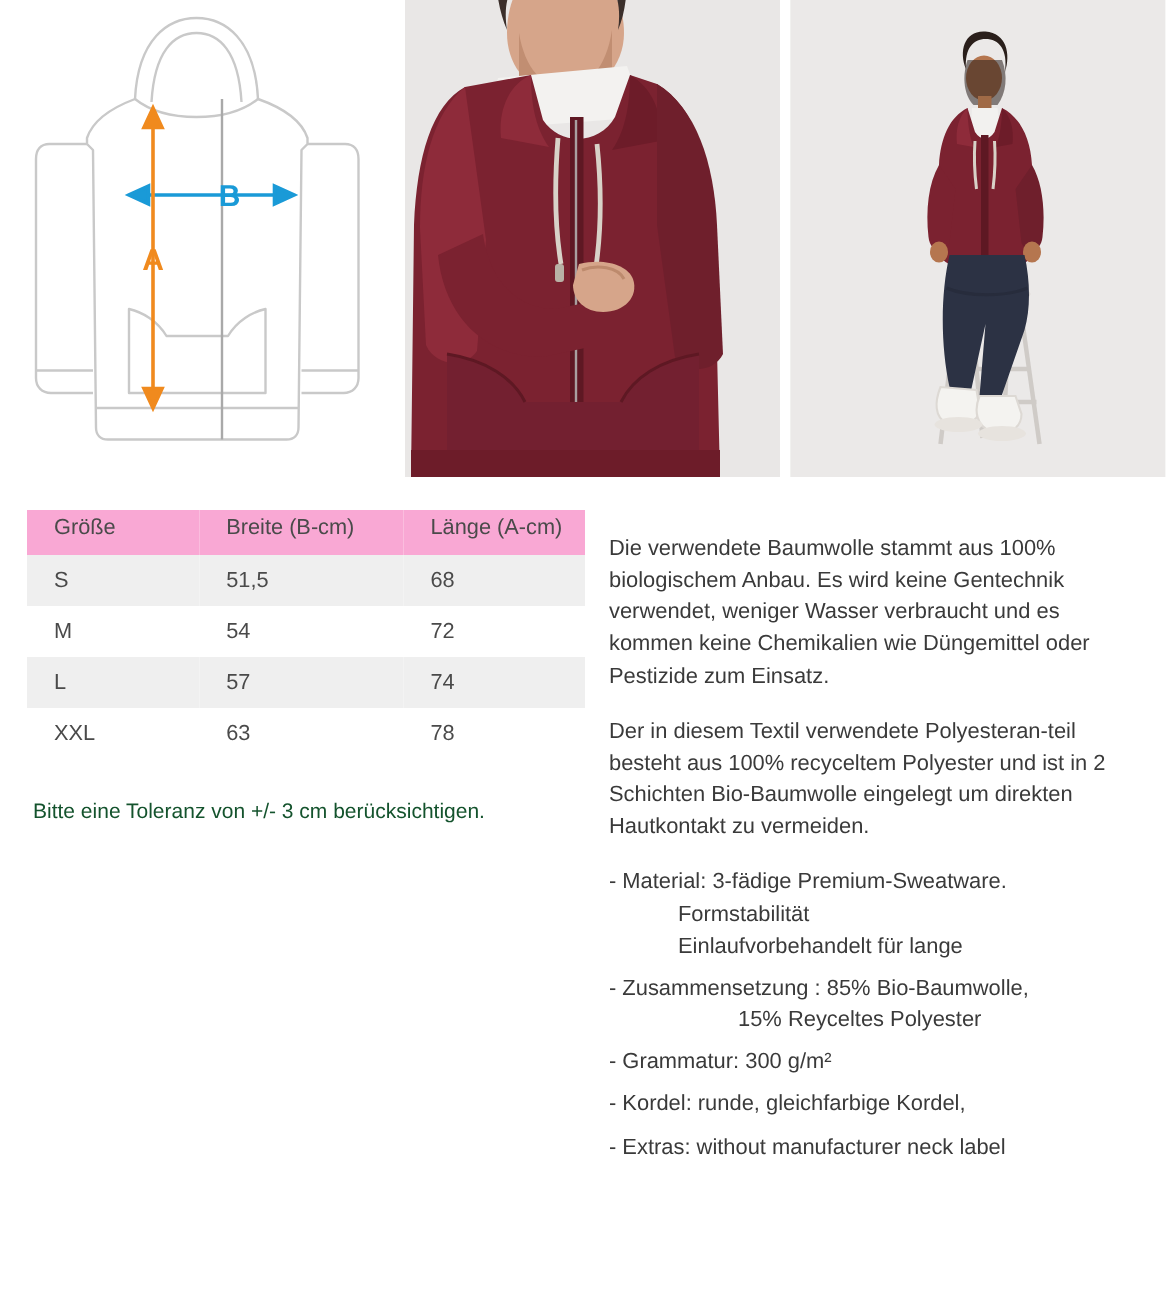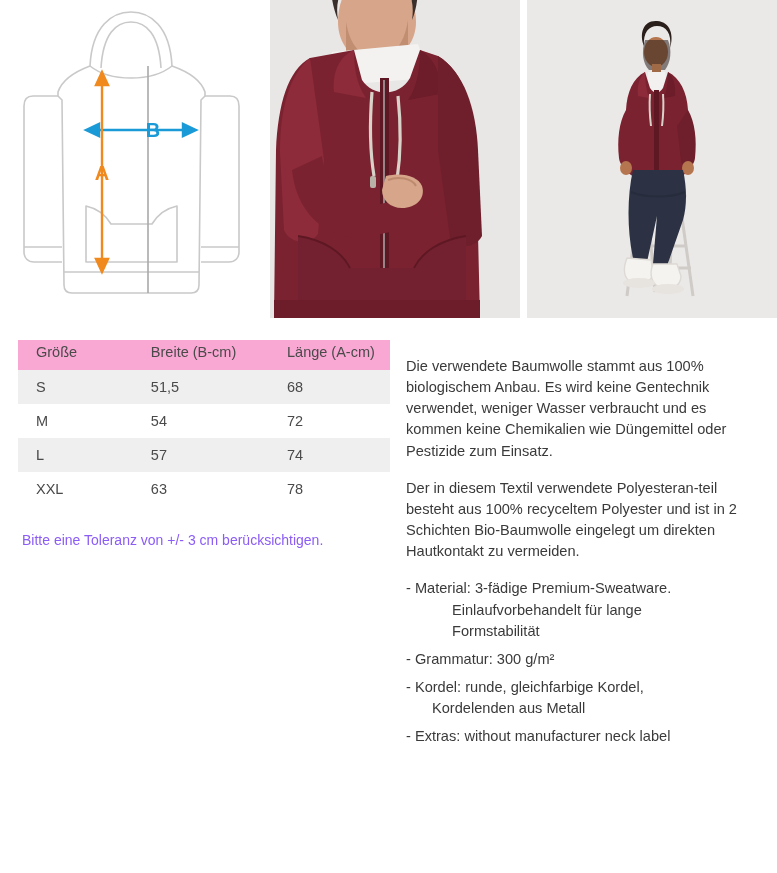--- a/index.html
+++ b/index.html
@@ -71,21 +71,21 @@
   .size-table tbody tr:nth-child(odd) { background: #efefef; }
   .size-table tbody tr:nth-child(even) { background: #ffffff; }
   .col-size { width: 112px; }
   .col-breite { width: 140px; }
   .col-laenge { width: 120px; }
 
   .tolerance {
     margin-top: 26px;
     margin-left: 4px;
     font-size: 14px;
-    color: #8b5cf6;
+    color: #14532d;
   }
 
   
   .right-col {
     width: 387px;
     padding: 38px 24px 0 16px;
     box-sizing: border-box;
     font-size: 14.6px;
     line-height: 1.45;
     color: #3a3a3a;
@@ -298,29 +298,32 @@
     <div class="tolerance">Bitte eine Toleranz von +/- 3 cm berücksichtigen.</div>
   </div>
 
   <div class="right-col">
     <p>Die verwendete Baumwolle stammt aus 100% biologischem Anbau. Es wird keine Gentechnik verwendet, weniger Wasser verbraucht und es kommen keine Chemikalien wie Düngemittel oder Pestizide zum Einsatz.</p>
     <p>Der in diesem Textil verwendete Polyesteran-teil besteht aus 100% recyceltem Polyester und ist in 2 Schichten Bio-Baumwolle eingelegt um direkten Hautkontakt zu vermeiden.</p>
 
     <ul class="spec-list">
       <li>
         <span>- Material: 3-fädige Premium-Sweatware.</span>
+        <span class="spec-cont">Formstabilität</span>
         <span class="spec-cont">Einlaufvorbehandelt für lange</span>
-        <span class="spec-cont">Formstabilität</span>
+      </li>
+      <li>
+        <span>- Zusammensetzung : 85% Bio-Baumwolle,</span>
+        <span class="spec-cont2">15% Reyceltes Polyester</span>
       </li>
       <li>
         <span>- Grammatur: 300 g/m²</span>
       </li>
       <li>
         <span>- Kordel: runde, gleichfarbige Kordel,</span>
-        <span class="spec-cont3">Kordelenden aus Metall</span>
       </li>
       <li>
         <span>- Extras: without manufacturer neck label</span>
       </li>
 
     </ul>
   </div>
 </div>
 
 </body></html>

